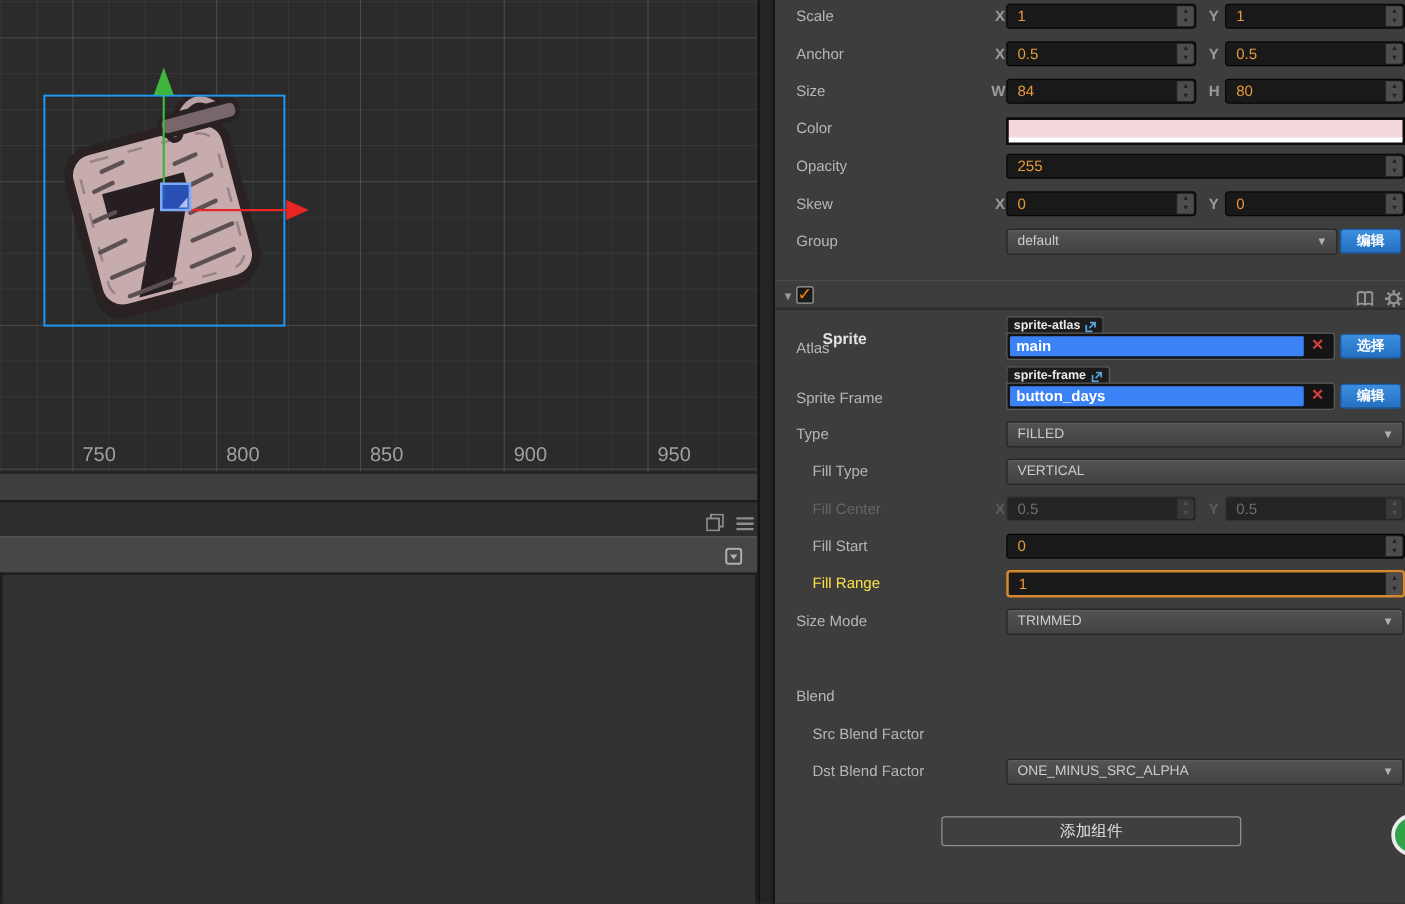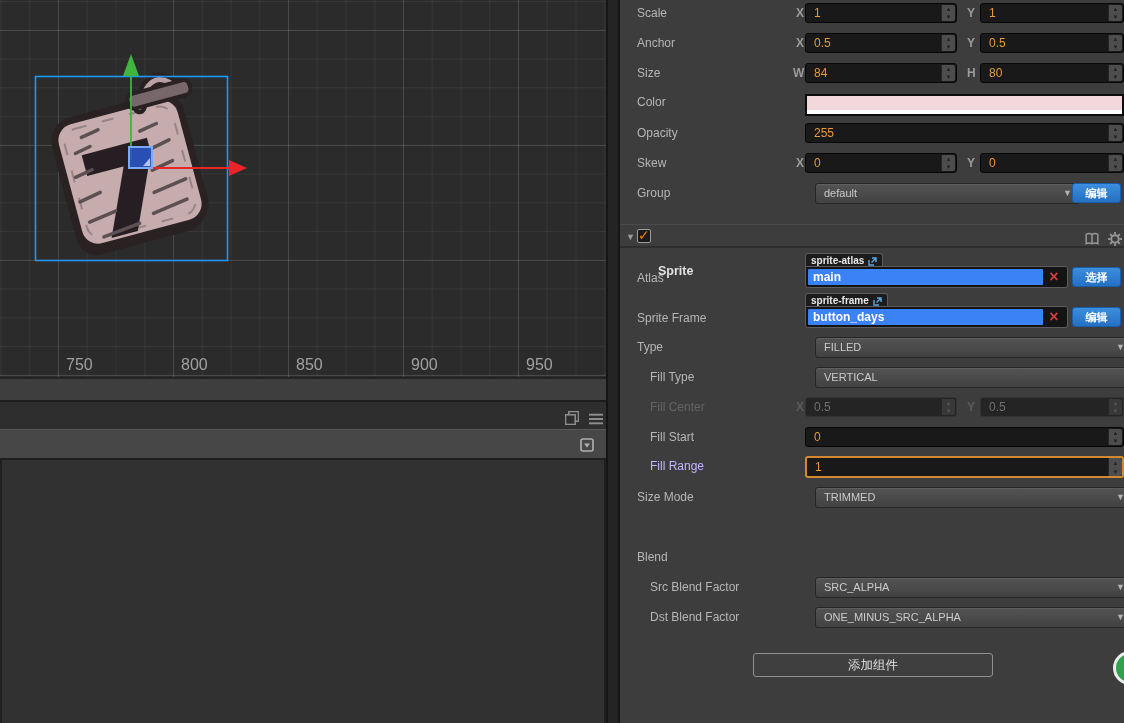--- a/index.html
+++ b/index.html
@@ -29,40 +29,40 @@
   .mini-icon{position:absolute;width:14px;height:14px;}
   
   #divider{position:absolute;left:606px;top:0;width:14px;height:723px;background:#242424;
       border-left:2px solid #151515;border-right:2px solid #161616;box-sizing:border-box;}
   
   #inspector{position:absolute;left:620px;top:0;width:504px;height:723px;background:#3d3d3d;overflow:hidden;}
   .row{position:absolute;left:0;width:504px;height:22px;}
   .lbl{position:absolute;left:17px;top:0;line-height:20px;font-size:12px;color:#b6b6b6;white-space:nowrap;}
   .lbl.indent{left:30px;}
   .lbl.disabled{color:#646464;}
-  .lbl.active{color:#c4b5fd;}
+  .lbl.active{color:#fde047;}
   .axis{position:absolute;top:0;line-height:20px;font-size:12px;color:#9b9b9b;font-weight:bold;}
   .axis.disabled{color:#5c5c5c;}
   .field{position:absolute;top:0;height:20px;background:#191919;border:1px solid #070707;
       border-radius:3px;box-sizing:border-box;}
   .field .val{position:absolute;left:8px;top:0;line-height:18px;font-size:12px;color:#e89a3c;}
   .field.disabled{background:#242424;border-color:#333;}
   .field.disabled .val{color:#6f6f6f;}
   .field.focus{border:2px solid #d4882f;}
   .stepper{position:absolute;right:1px;top:1px;bottom:1px;width:13px;background:#4d4d4d;
       border-left:1px solid #262626;border-radius:0 2px 2px 0;display:flex;flex-direction:column;}
   .field.focus .stepper{right:0;top:0;bottom:0;}
   .stepper i{flex:1;display:flex;align-items:center;justify-content:center;font-style:normal;
       font-size:6px;color:#222;line-height:1;}
   .stepper i.up::before{content:"▲";}
   .stepper i.dn::before{content:"▼";}
   .field.disabled .stepper{background:#383838;}
   .field.disabled .stepper i{color:#555;}
   .dd{position:absolute;top:0;height:21px;background:linear-gradient(#535353,#424242);
-      border:1px solid #262626;border-radius:3px;box-sizing:border-box;box-shadow:inset 0 1px 0 #5e5e5e;margin-left:10px;}
+      border:1px solid #262626;border-radius:3px;box-sizing:border-box;box-shadow:inset 0 1px 0 #5e5e5e;}
   .dd .val{position:absolute;left:8px;top:0;line-height:19px;font-size:11px;color:#cbcbcb;}
   .dd .dd-arrow{position:absolute;right:7px;top:0;line-height:19px;font-size:9px;color:#b2b2b2;}
   .dd .dd-arrow::before{content:"▼";}
   .btn-blue{position:absolute;left:452px;top:0;width:49px;height:20px;border-radius:3px;
       background:linear-gradient(#3c8ede,#2470c2);border:1px solid #1a5ea9;box-sizing:border-box;
       color:#fff;font-size:11px;font-weight:bold;text-align:center;line-height:18px;}
   .swatch{position:absolute;left:185px;top:0;width:319px;height:22px;background:#0d0d0d;
       border:1px solid #0d0d0d;box-sizing:border-box;}
   .swatch .c{position:absolute;left:1px;top:1px;right:1px;height:15px;background:#f2d7dc;}
   .swatch .a{position:absolute;left:1px;bottom:1px;right:1px;height:4px;background:#ffffff;}
@@ -408,24 +408,20 @@
       </div>
     </div>
 
 
     <div class="row" style="top:547px">
       <span class="lbl">Blend</span>
     </div>
 
     <div class="row" style="top:577px">
       <span class="lbl indent">Src Blend Factor</span>
-      <div class="dd" style="left:185px;width:318px">
-        <span class="val">SRC_ALPHA</span>
-        <span class="dd-arrow"></span>
-      </div>
     </div>
 
     <div class="row" style="top:607px">
       <span class="lbl indent">Dst Blend Factor</span>
       <div class="dd" style="left:185px;width:318px">
         <span class="val">ONE_MINUS_SRC_ALPHA</span>
         <span class="dd-arrow"></span>
       </div>
     </div>
 

